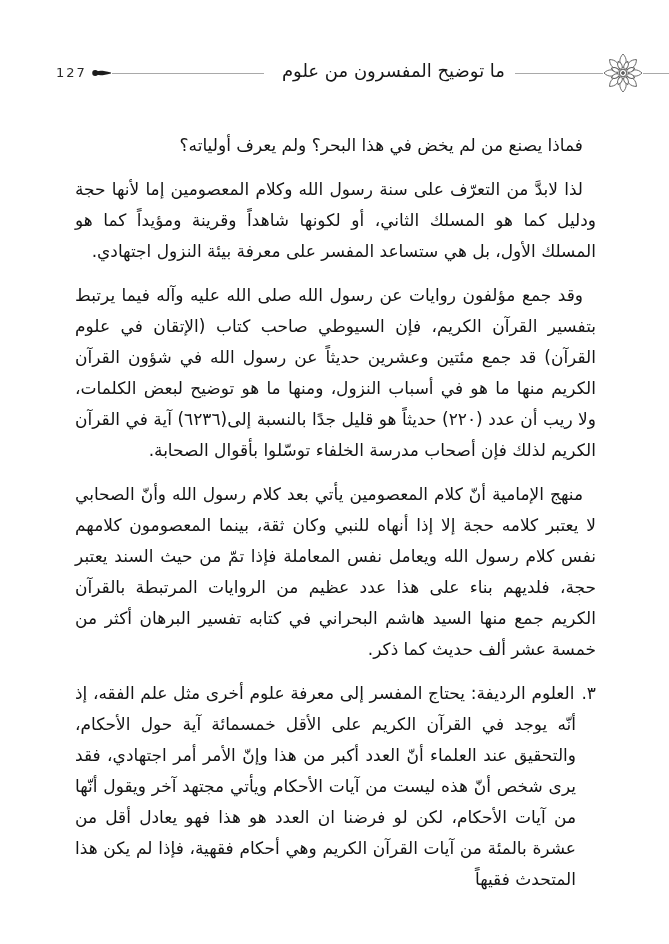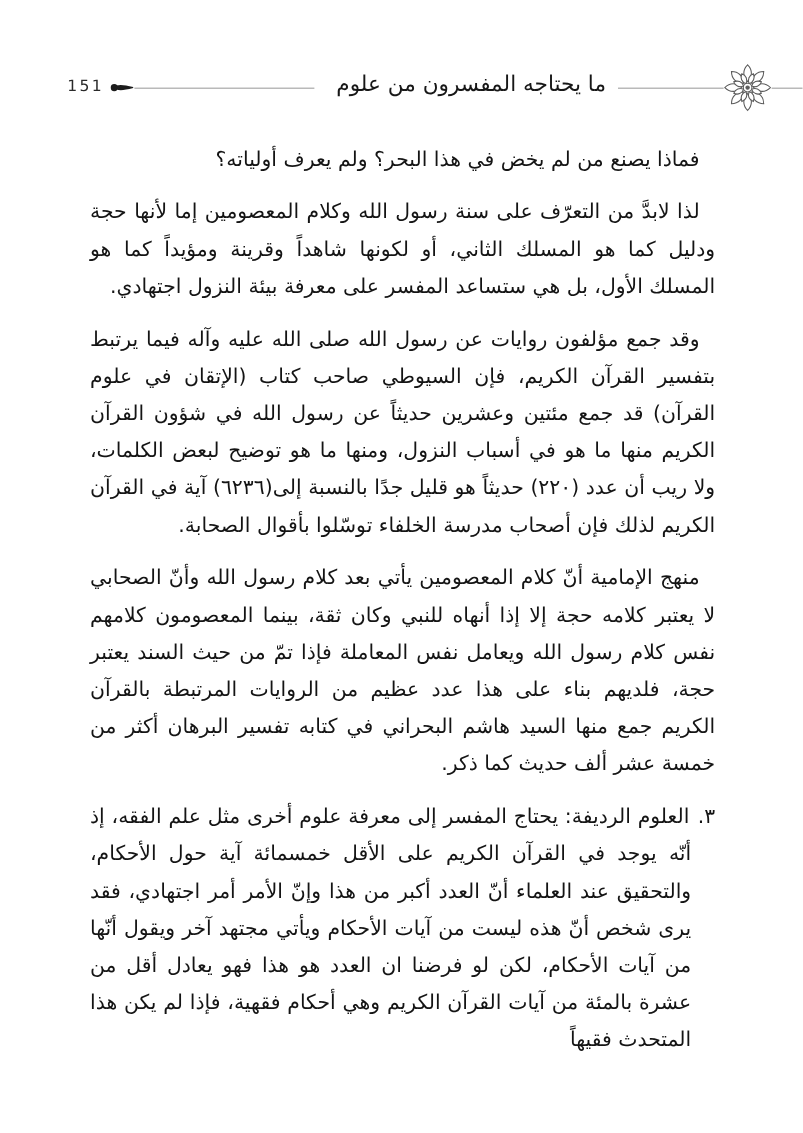--- a/index.html
+++ b/index.html
@@ -46,21 +46,21 @@
   
   .body-text{
     position:absolute;
     top:118px;right:73px;left:75px;
     font-size:17px;
     line-height:31px;
     text-align:justify;
     color:#141414;
   }
   .body-text p{
-    margin:0 0 13px 0;
+    margin:12px 0 13px 0;
     text-indent:13px;
   }
   .list-item{
     margin:0;
     padding-right:20px;
     text-indent:-20px;
     text-align:justify;
   }
   .item-marker{margin-left:7px;}
 </style>
@@ -94,30 +94,30 @@
           <path d="M21,8.5 C23.8,11.2 23.8,14.8 21,17.5 C18.2,14.8 18.2,11.2 21,8.5 Z" transform="rotate(292.5 21 21)"></path>
           <path d="M21,8.5 C23.8,11.2 23.8,14.8 21,17.5 C18.2,14.8 18.2,11.2 21,8.5 Z" transform="rotate(337.5 21 21)"></path>
         </g>
         <circle cx="21" cy="21" r="3.6"></circle>
         <circle cx="21" cy="21" r="1.4" fill="#5c5c5c"></circle>
       </g>
     </svg>
 
     <div class="hline rule-r-inner"></div>
 
-    <div class="running-title">ما يحتاجه المفسرون من علوم</div>
+    <div class="running-title">ما توضيح المفسرون من علوم</div>
 
     <div class="hline rule-l"></div>
 
     <svg class="dash" viewBox="0 0 20 8" xmlns="http://www.w3.org/2000/svg">
       <circle cx="3.2" cy="4" r="3" fill="#1c1c1c"></circle>
       <path d="M2,4 C6,1 10,1.4 19,3.6 L19,4.4 C10,6.6 6,7 2,4 Z" fill="#1c1c1c"></path>
     </svg>
 
-    <div class="page-num">151</div>
+    <div class="page-num">127</div>
   </div>
 
   <div class="body-text">
     <p>فماذا يصنع من لم يخض في هذا البحر؟ ولم يعرف أولياته؟</p>
     <p>لذا لابدَّ من التعرّف على سنة رسول الله وكلام المعصومين إما لأنها حجة ودليل كما هو المسلك الثاني، أو لكونها شاهداً وقرينة ومؤيداً كما هو المسلك الأول، بل هي ستساعد المفسر على معرفة بيئة النزول اجتهادي.</p>
     <p>وقد جمع مؤلفون روايات عن رسول الله صلى الله عليه وآله فيما يرتبط بتفسير القرآن الكريم، فإن السيوطي صاحب كتاب (الإتقان في علوم القرآن) قد جمع مئتين وعشرين حديثاً عن رسول الله في شؤون القرآن الكريم منها ما هو في أسباب النزول، ومنها ما هو توضيح لبعض الكلمات، ولا ريب أن عدد (٢٢٠) حديثاً هو قليل جدًا بالنسبة إلى(٦٢٣٦) آية في القرآن الكريم لذلك فإن أصحاب مدرسة الخلفاء توسّلوا بأقوال الصحابة.</p>
     <p>منهج الإمامية أنّ كلام المعصومين يأتي بعد كلام رسول الله وأنّ الصحابي لا يعتبر كلامه حجة إلا إذا أنهاه للنبي وكان ثقة، بينما المعصومون كلامهم نفس كلام رسول الله ويعامل نفس المعاملة فإذا تمّ من حيث السند يعتبر حجة، فلديهم بناء على هذا عدد عظيم من الروايات المرتبطة بالقرآن الكريم جمع منها السيد هاشم البحراني في كتابه تفسير البرهان أكثر من خمسة عشر ألف حديث كما ذكر.</p>
     <div class="list-item"><span class="item-marker">٣.</span><span>العلوم الرديفة: يحتاج المفسر إلى معرفة علوم أخرى مثل علم الفقه، إذ أنّه يوجد في القرآن الكريم على الأقل خمسمائة آية حول الأحكام، والتحقيق عند العلماء أنّ العدد أكبر من هذا وإنّ الأمر أمر اجتهادي، فقد يرى شخص أنّ هذه ليست من آيات الأحكام ويأتي مجتهد آخر ويقول أنّها من آيات الأحكام، لكن لو فرضنا ان العدد هو هذا فهو يعادل أقل من عشرة بالمئة من آيات القرآن الكريم وهي أحكام فقهية، فإذا لم يكن هذا المتحدث فقيهاً</span></div>
   </div>
 

